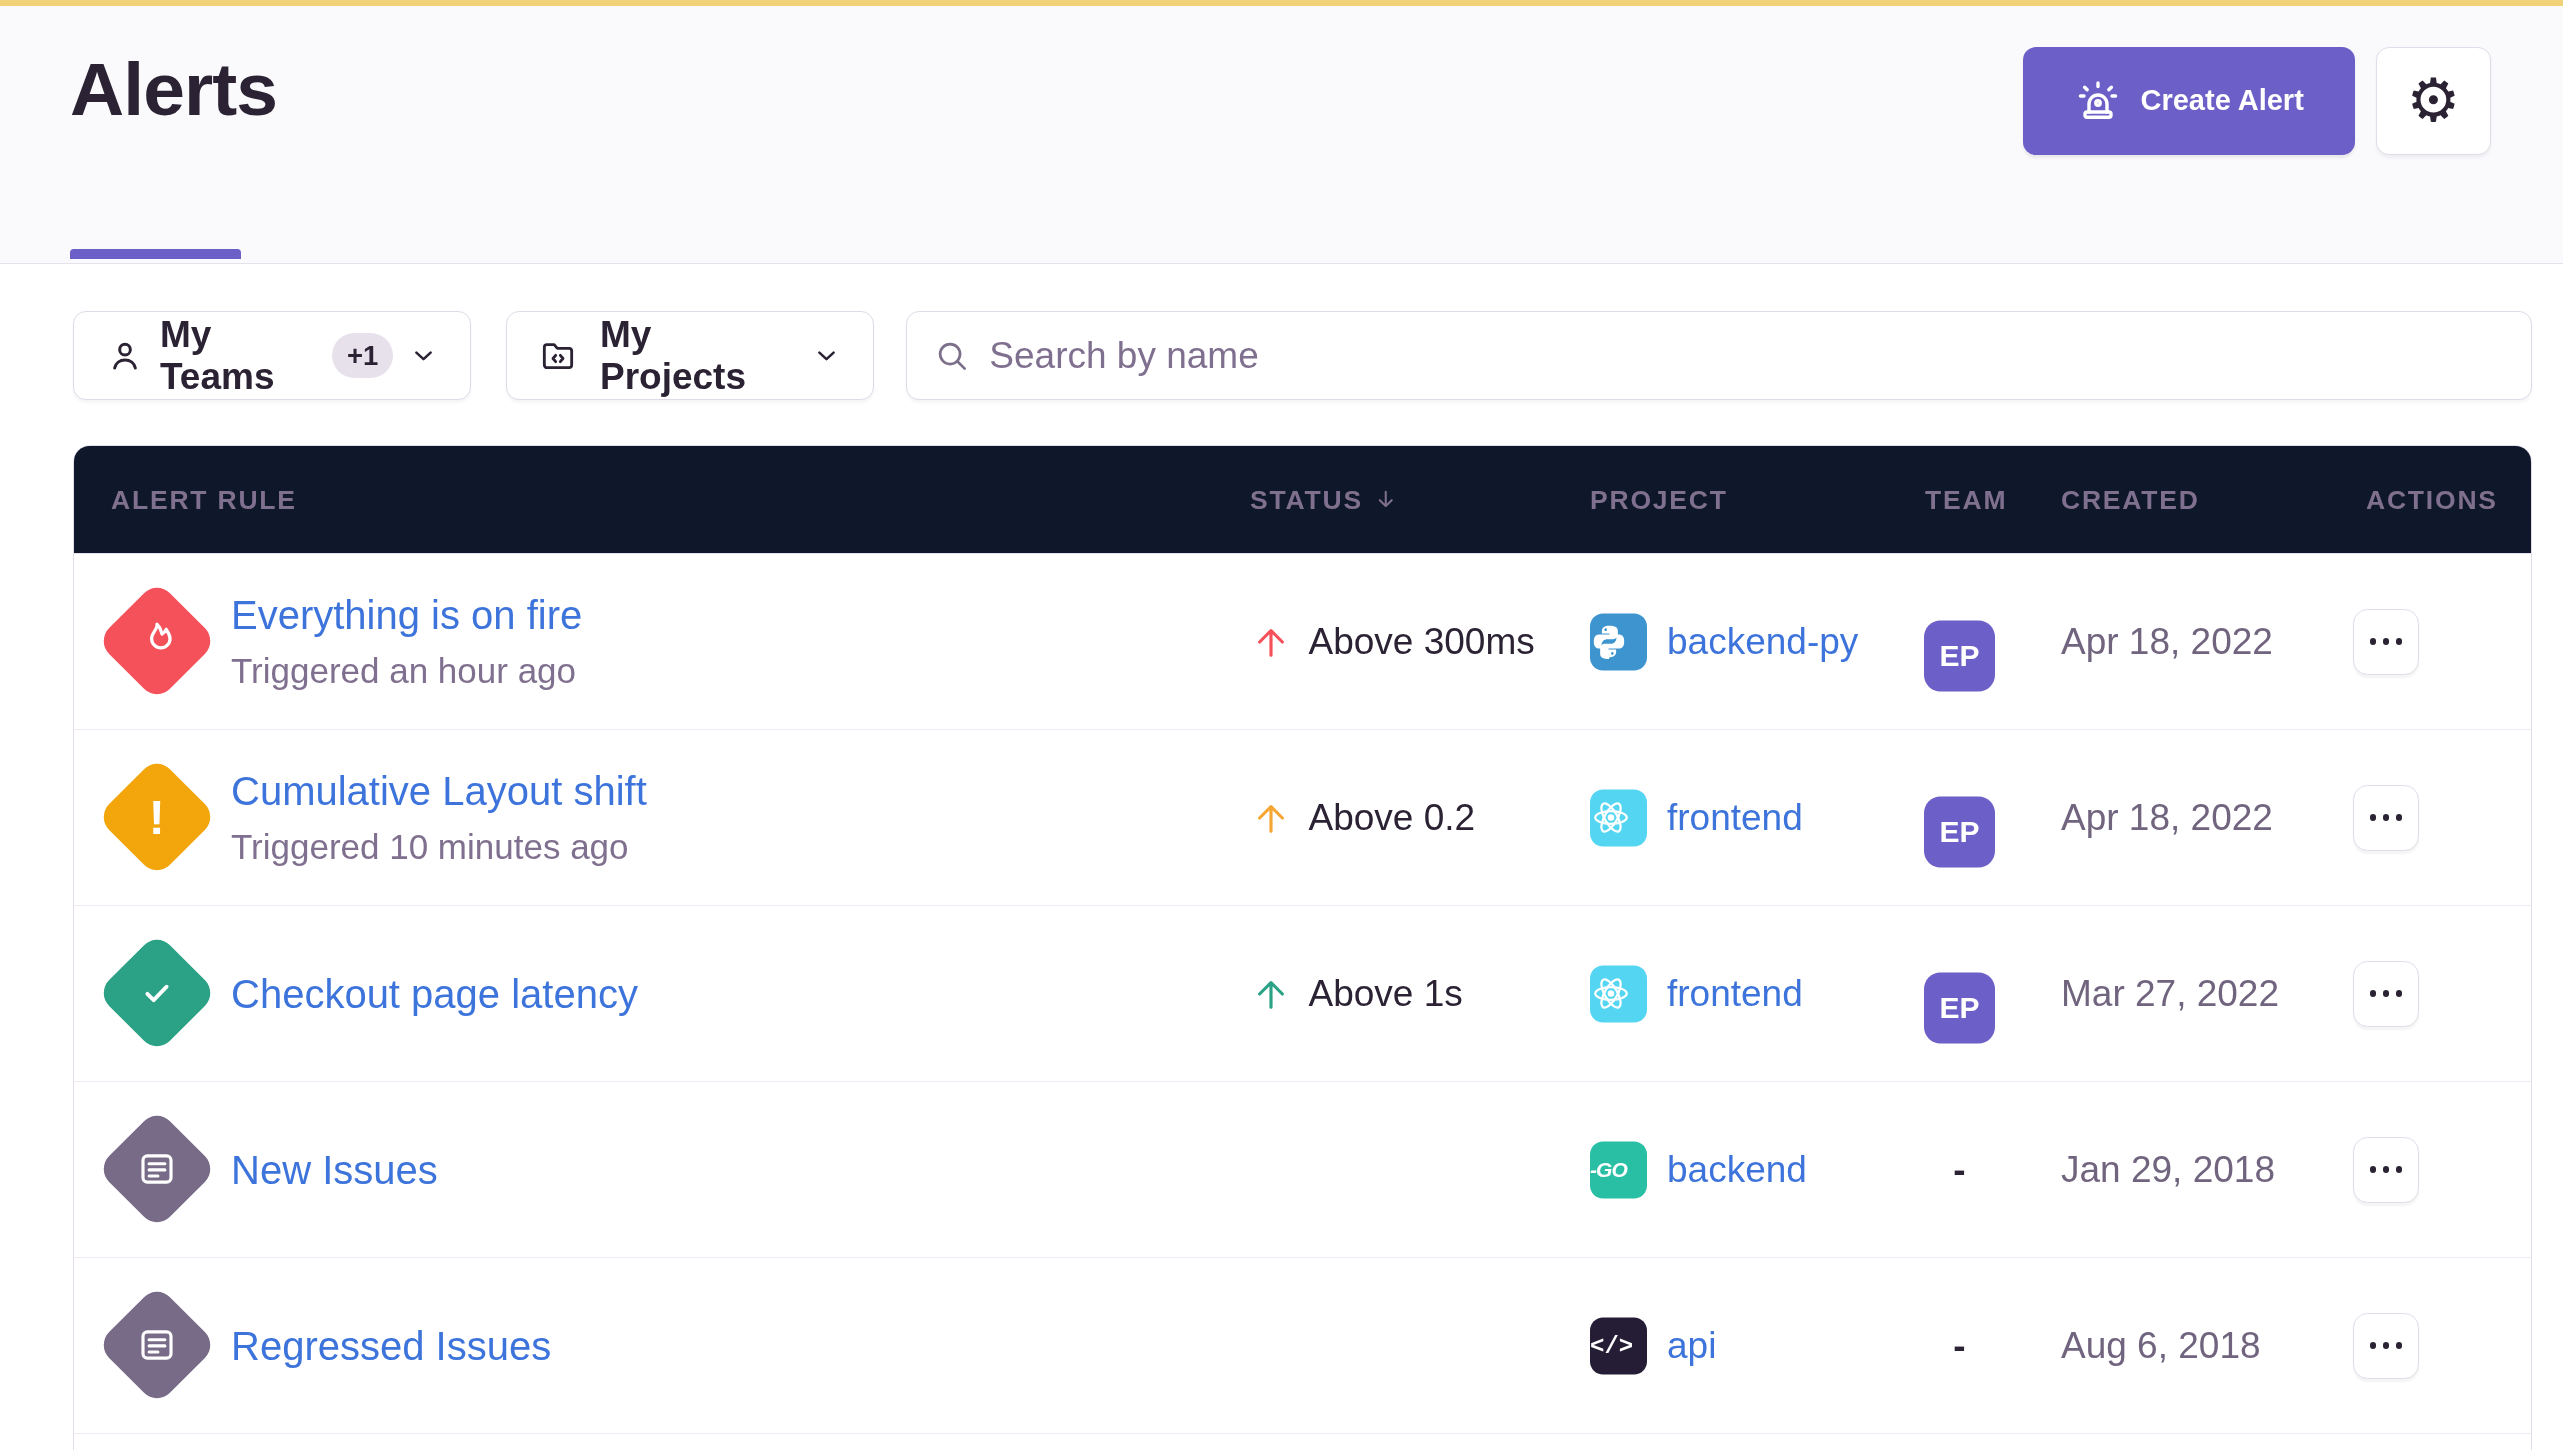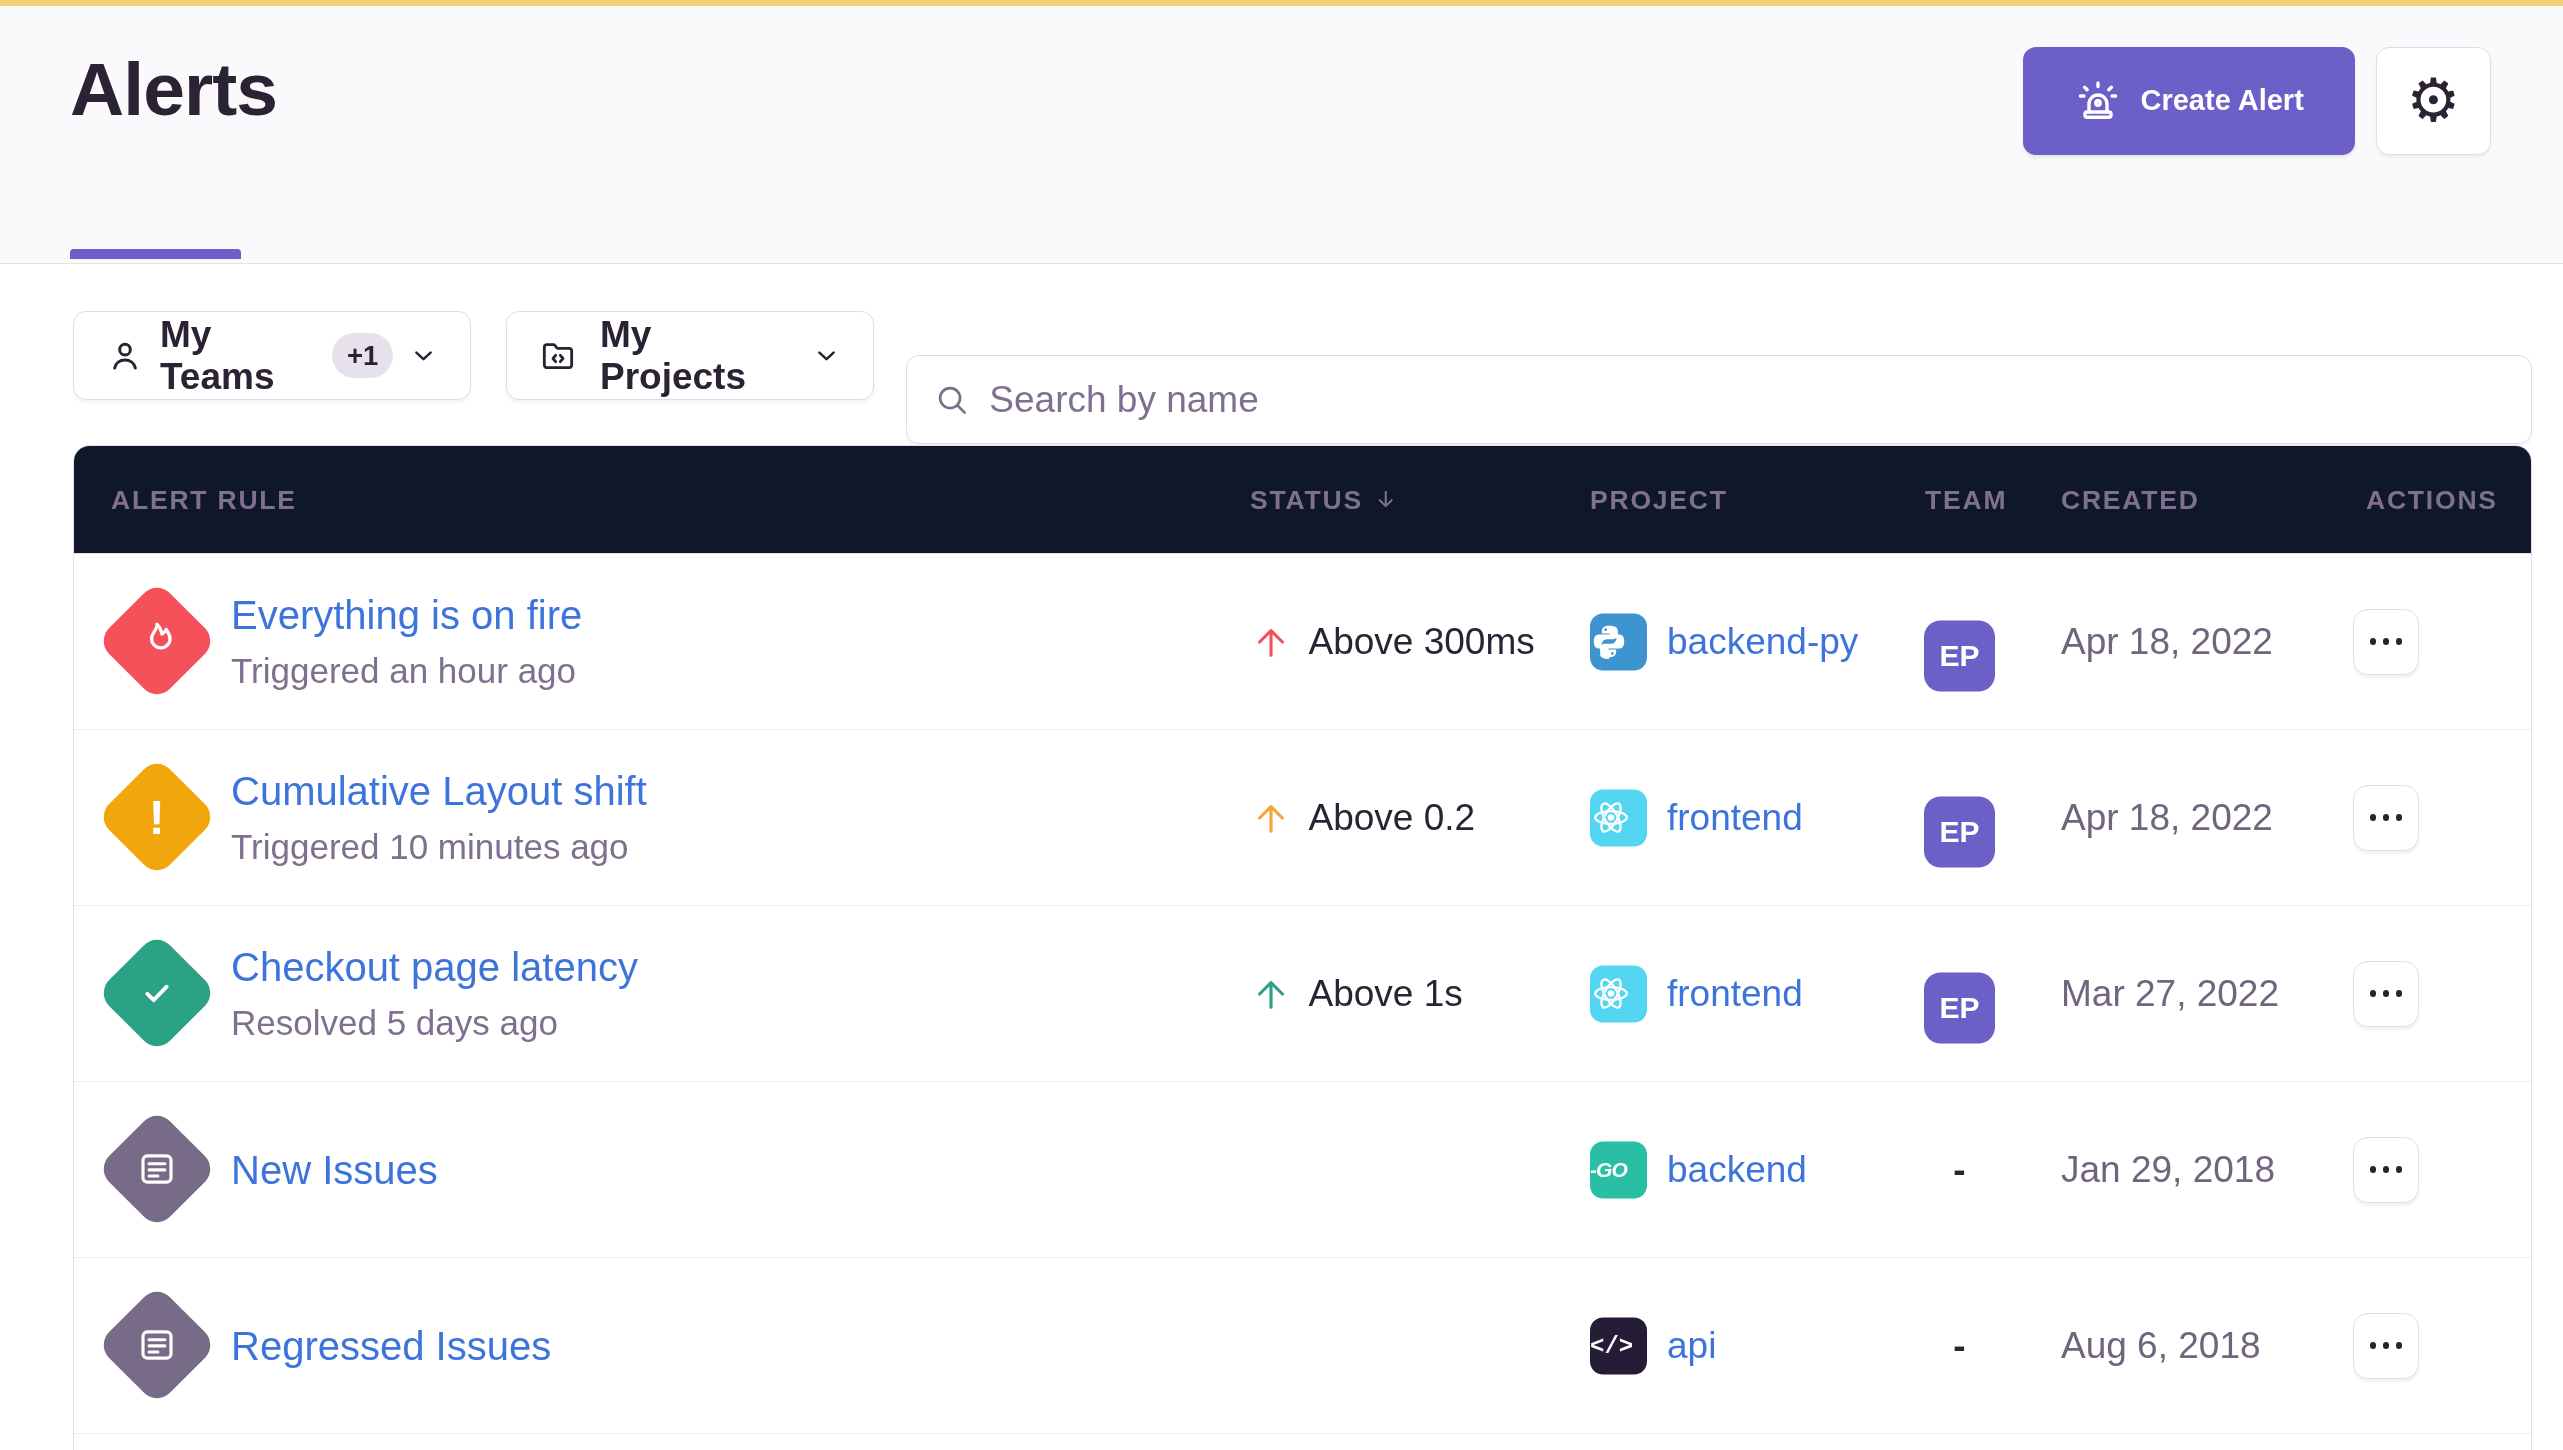--- a/index.html
+++ b/index.html
@@ -32,21 +32,21 @@
   .tab.inactive { color:#80708F; font-weight:400; }
   .tab-underline { position:absolute; left:70px; top:243px; width:171px; height:10px;
     background:#6C5FC8; border-radius:3.7px 3.7px 0 0; }
 
   
   .filter-box { position:absolute; top:311px; height:89px; background:#fff;
     border:1.8px solid #E0DAE8; border-radius:13px; display:flex; align-items:center;
     box-shadow:0 2.7px 2.7px rgba(43,34,51,.04); font-size:37px; font-weight:600; color:#2B2233; }
   .btn-teams { left:73px; width:398px; padding:0 31px; gap:15px; cursor:pointer; }
   .btn-projects { left:506px; width:368px; padding:0 31px; gap:22px; cursor:pointer; }
-  .search-box { left:906px; width:1626px; padding:0 26px; gap:18.3px;margin-top:44px; }
+  .search-box { left:906px; width:1626px; padding:0 26px; gap:18.3px; }
   .search-box input { flex:1; border:none; outline:none; font-size:37px; color:#2B2233;
     font-family:inherit; background:transparent; }
   .search-box input::placeholder { color:#80708F; font-weight:400; }
   .count-badge { background:#E7E1EC; color:#2B2233; font-size:27.5px; font-weight:600;
     border-radius:27.5px; padding:9.2px 14.6px; line-height:1; }
 
   
   .card { position:absolute; left:73px; top:445px; width:2459px; height:1098px;
     background:#fff; border:1.8px solid #E3DDEB; border-radius:16.5px; overflow:hidden; }
   .thead { position:relative; height:108px; background:#0f172a; border-bottom:1.8px solid #E7E1EC; }
@@ -269,21 +269,20 @@
   </div>
 
   <div class="row">
     <div class="diamond sev-resolved">
       <svg width="42" height="42" viewBox="0 0 24 24" fill="none" stroke="#ffffff" stroke-width="2.2" stroke-linecap="round" stroke-linejoin="round">
         <path d="M6.5 12.5l3.6 3.6 7.4-7.7"></path>
       </svg>
     </div>
     <div class="row-text">
       <a class="row-title">Checkout page latency</a>
-      <div class="row-sub">Resolved 5 days ago</div>
     </div>
     <div class="cell-status">
       <svg width="42" height="42" viewBox="0 0 24 24" fill="none" stroke="#2BA185" stroke-width="1.8" stroke-linecap="round" stroke-linejoin="round">
         <path d="M12 19.5V5.5M5.5 12 12 5.5 18.5 12"></path>
       </svg>
       <span>Above 1s</span>
     </div>
     <div class="cell-project">
       <span class="proj-icon proj-react">
         <svg width="42" height="42" viewBox="0 0 24 24">

